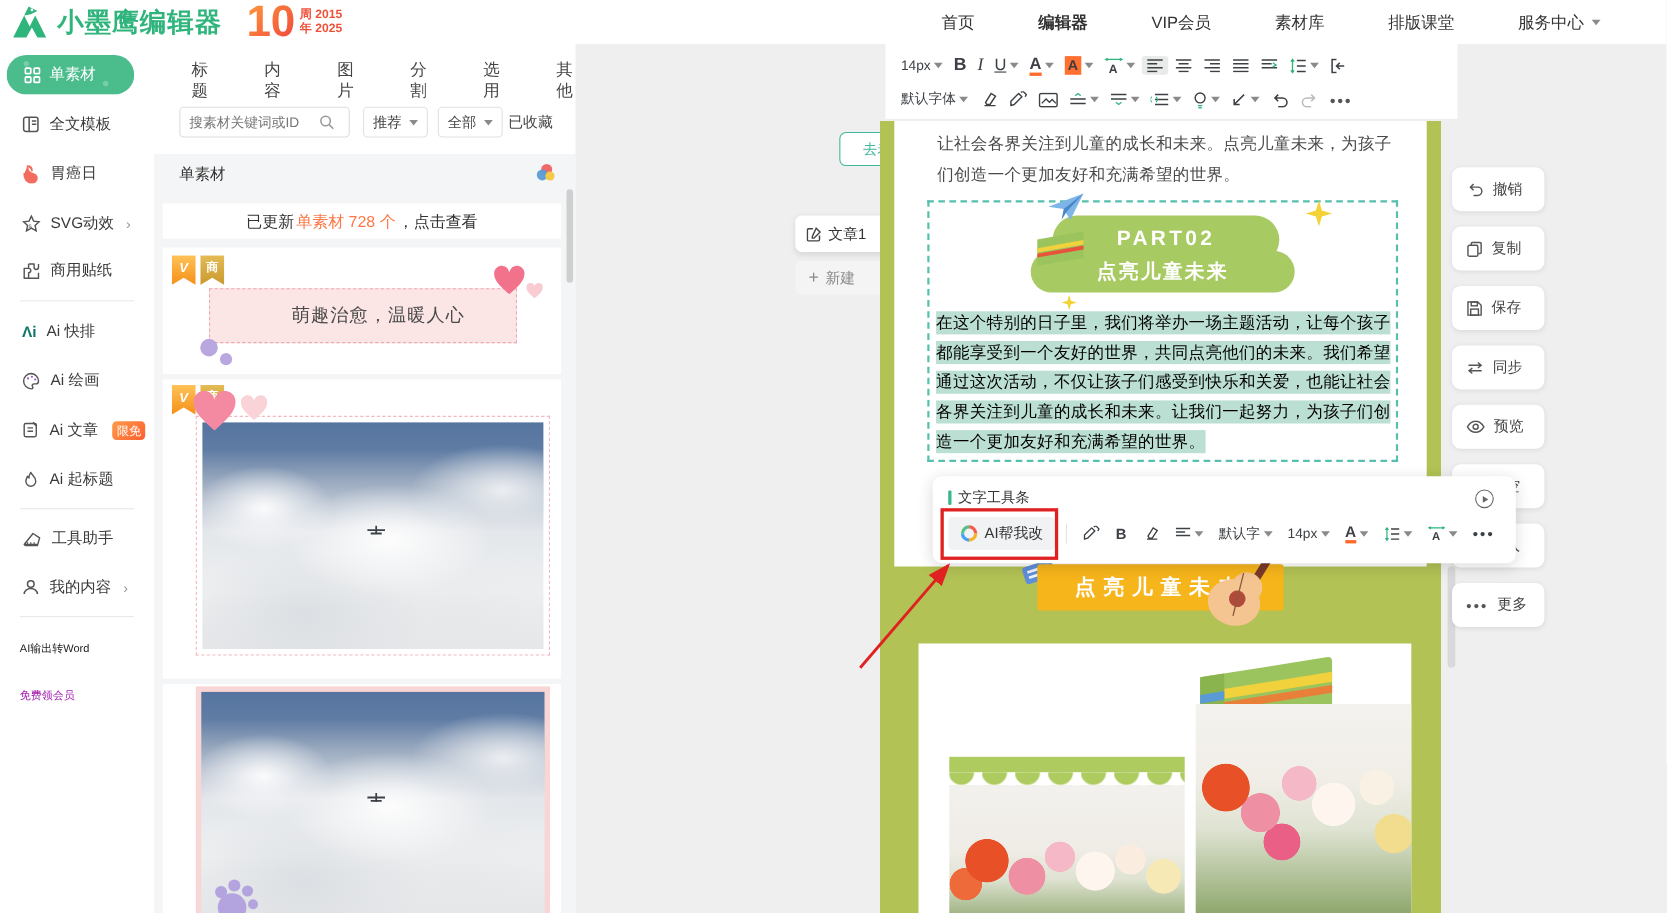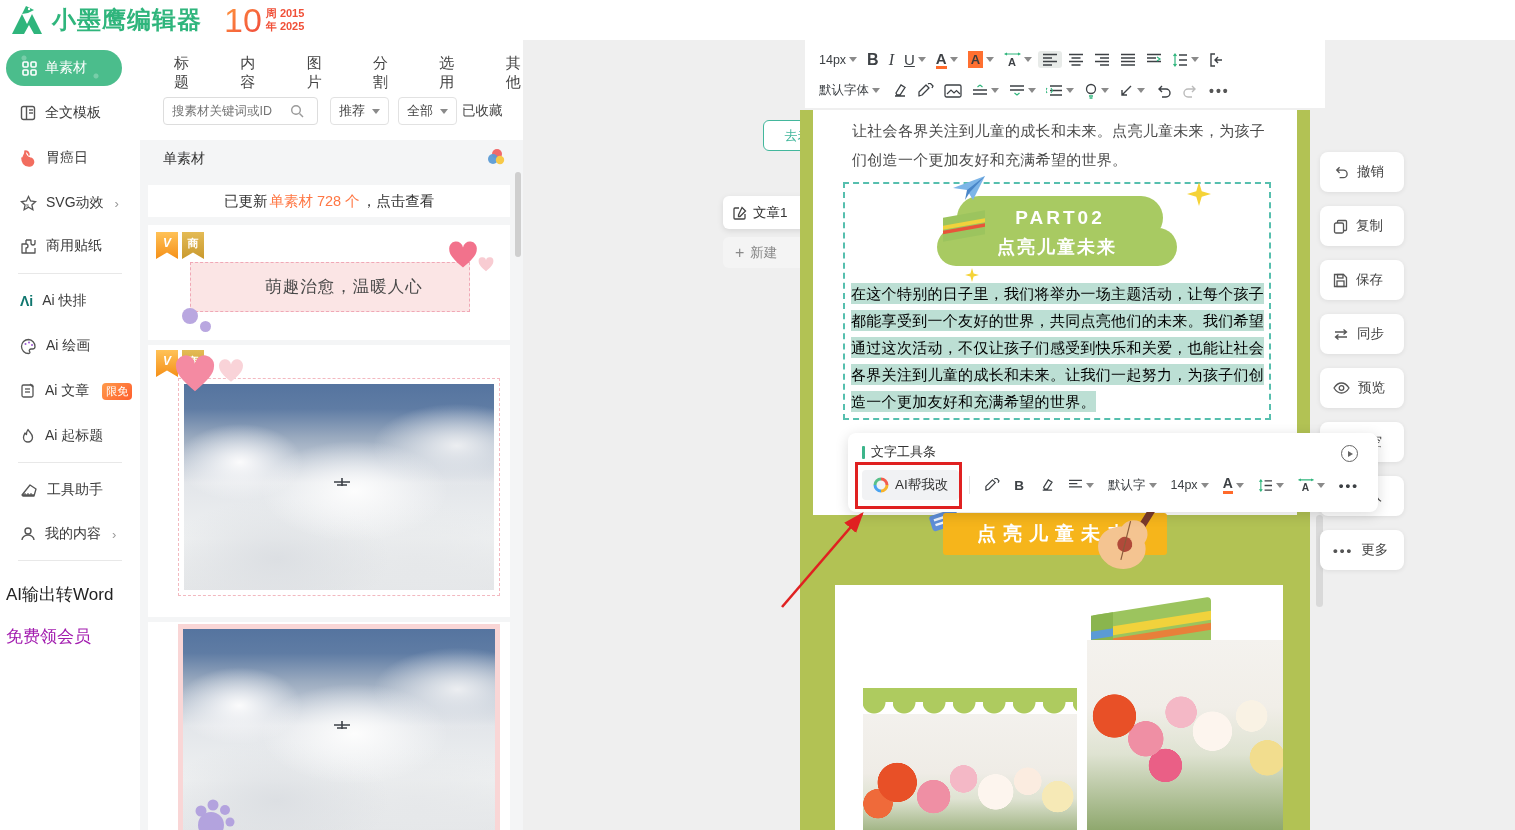--- a/index.html
+++ b/index.html
@@ -6,39 +6,39 @@
   html,body { width:1515px; height:830px; overflow:hidden; }
   body { font-family:"Liberation Sans","DejaVu Sans",sans-serif; background:#fff; color:#333; }
   #app { position:relative; width:1515px; height:830px; overflow:hidden; background:#fff; }
   .abs { position:absolute; }
 
   
   #header { position:absolute; left:0; top:0; width:1515px; height:40px; background:#fff; z-index:20; }
   .logo-wrap { position:absolute; left:10px; top:2px; display:flex; align-items:center; gap:8px; }
   .logo-title { font-size:24px; font-weight:bold; color:#2fb57c; letter-spacing:1px; }
   .anniv { display:flex; align-items:center; margin-left:14px; }
-  .anniv-num { font-size:34px; font-weight:normal; background:linear-gradient(135deg,#ff9a3c,#f0443c); -webkit-background-clip:text; background-clip:text; color:transparent; line-height:36px; }
+  .anniv-num { font-size:40px; font-weight:bold; background:linear-gradient(135deg,#ff9a3c,#f0443c); -webkit-background-clip:text; background-clip:text; color:transparent; line-height:36px; }
   .anniv-col { display:flex; flex-direction:column; margin-left:4px; color:#f05038; font-weight:bold; font-size:11px; line-height:13px; }
   .topnav { position:absolute; right:60px; top:0; height:40px; display:flex; align-items:center; gap:58px; font-size:15px; color:#333; }
   .topnav .nav-item { cursor:pointer; white-space:nowrap; display:flex; align-items:center; gap:4px; }
   .topnav .nav-item.active { font-weight:bold; }
   .chev { width:0; height:0; border-left:4px solid transparent; border-right:4px solid transparent; border-top:5px solid #8a8a8a; display:inline-block; margin-left:3px; }
 
   
   #sidebar { position:absolute; left:0; top:40px; width:140px; height:790px; background:#fff; z-index:15; }
   .sb-pill { position:absolute; left:6px; top:10px; width:116px; height:36px; border-radius:20px;
       background:radial-gradient(circle at 18px 8px, rgba(255,255,255,.25) 2px, transparent 3px),
                  radial-gradient(circle at 90px 26px, rgba(255,255,255,.25) 2px, transparent 3px),#4bbd8c;
       color:#fff; display:flex; align-items:center; gap:8px; padding-left:16px; font-size:14px; cursor:pointer; }
   .sb-item { position:absolute; left:20px; display:flex; align-items:center; gap:9px; font-size:14px; color:#3a3a3a; cursor:pointer; white-space:nowrap; }
   .sb-item svg { flex:0 0 auto; }
   .sb-arrow { color:#999; font-size:13px; margin-left:2px; }
   .sb-div { position:absolute; left:18px; width:104px; height:1px; background:#e8e8e8; }
   .badge-free { background:linear-gradient(135deg,#ff9a4a,#ff5f2e); color:#fff; font-size:11px; border-radius:4px; padding:1px 4px; margin-left:4px; }
-  .sb-link { position:absolute; left:6px; font-size:17px; cursor:pointer;text-align:center; }
+  .sb-link { position:absolute; left:18px; font-size:10px; cursor:pointer;text-align:center; }
 
   
   #midpanel { position:absolute; left:140px; top:40px; width:383px; height:790px; background:#f4f5f6; z-index:14; }
   .mp-top { position:absolute; left:0; top:0; width:383px; height:100px; background:#fff; }
   .mp-tabs { position:absolute; left:23px; top:14px; display:flex; gap:38px; font-size:15px; color:#444; font-weight:500; }
   .mp-tab { cursor:pointer;margin-left:11px; }
   .mp-search { position:absolute; left:23px; top:57px; width:155px; height:28px; border:1px solid #ddd; border-radius:4px; display:flex; align-items:center; padding:0 6px 0 8px; background:#fff; }
   .mp-search input { border:none; outline:none; width:118px; font-size:12.5px; color:#333; font-family:inherit; }
   .mp-chip { position:absolute; top:57px; height:28px; border:1px solid #e2e2e2; border-radius:4px; background:#fff; display:flex; align-items:center; gap:4px; padding:0 8px; font-size:13px; color:#444; cursor:pointer; }
   .mp-fav { position:absolute; top:62px; font-size:13.5px; color:#444; cursor:pointer; }
@@ -162,20 +162,31 @@
       </span>
       <span class="logo-title">小墨鹰编辑器</span>
       <span class="anniv">
         <span class="anniv-num">10</span>
         <span class="anniv-col">
           <span>周 2015</span>
           <span>年 2025</span>
         </span>
       </span>
     </div>
+    <div class="topnav">
+      <span class="nav-item">首页</span>
+      <span class="nav-item active">编辑器</span>
+      <span class="nav-item">VIP会员</span>
+      <span class="nav-item">素材库</span>
+      <span class="nav-item">排版课堂</span>
+      <span class="nav-item">
+          <span>服务中心</span>
+          <i class="chev"></i>
+        </span>
+    </div>
   </div>
 
   <div id="sidebar">
     <div class="sb-pill">
       <span>
           <svg width="15" height="15" viewBox="0 0 15 15">
             <g fill="none" stroke="#fff" stroke-width="1.6">
               <rect x="1" y="1" width="5" height="5" rx="1"></rect>
               <rect x="9" y="1" width="5" height="5" rx="1"></rect>
               <rect x="1" y="9" width="5" height="5" rx="1"></rect>

